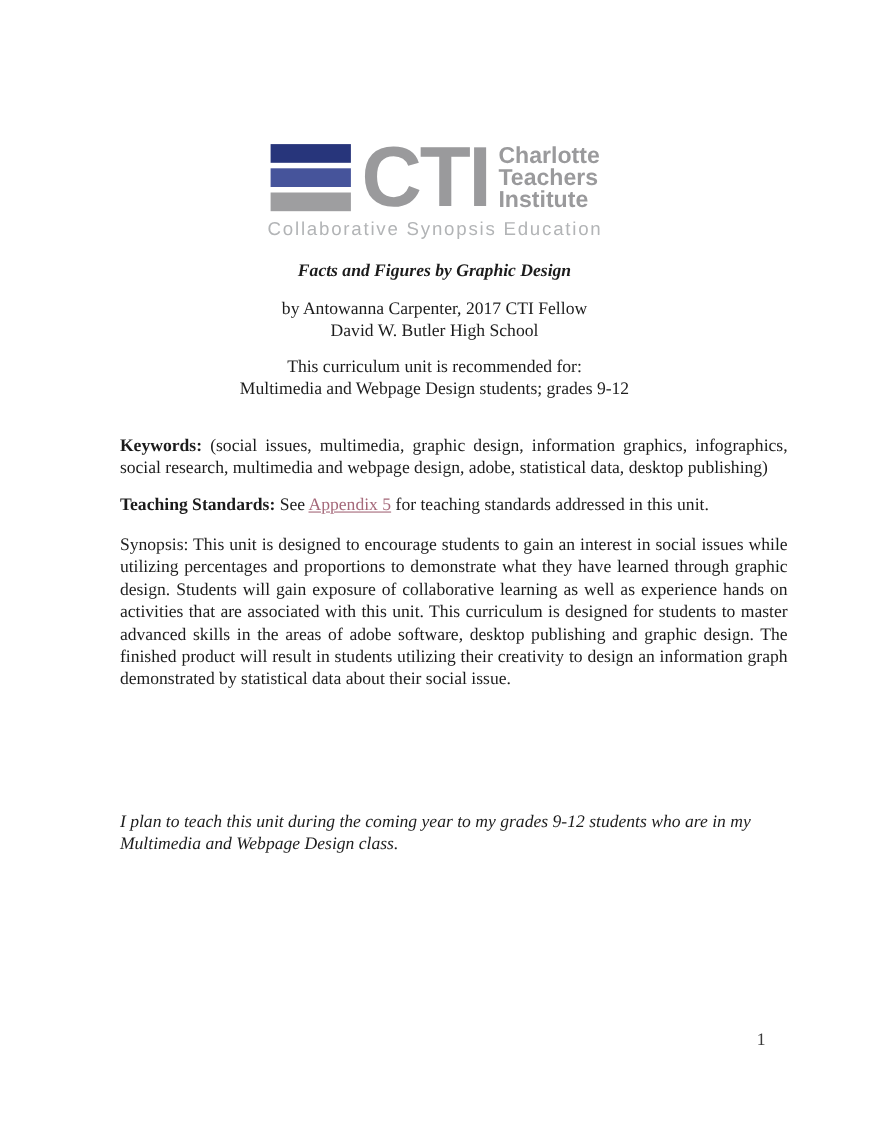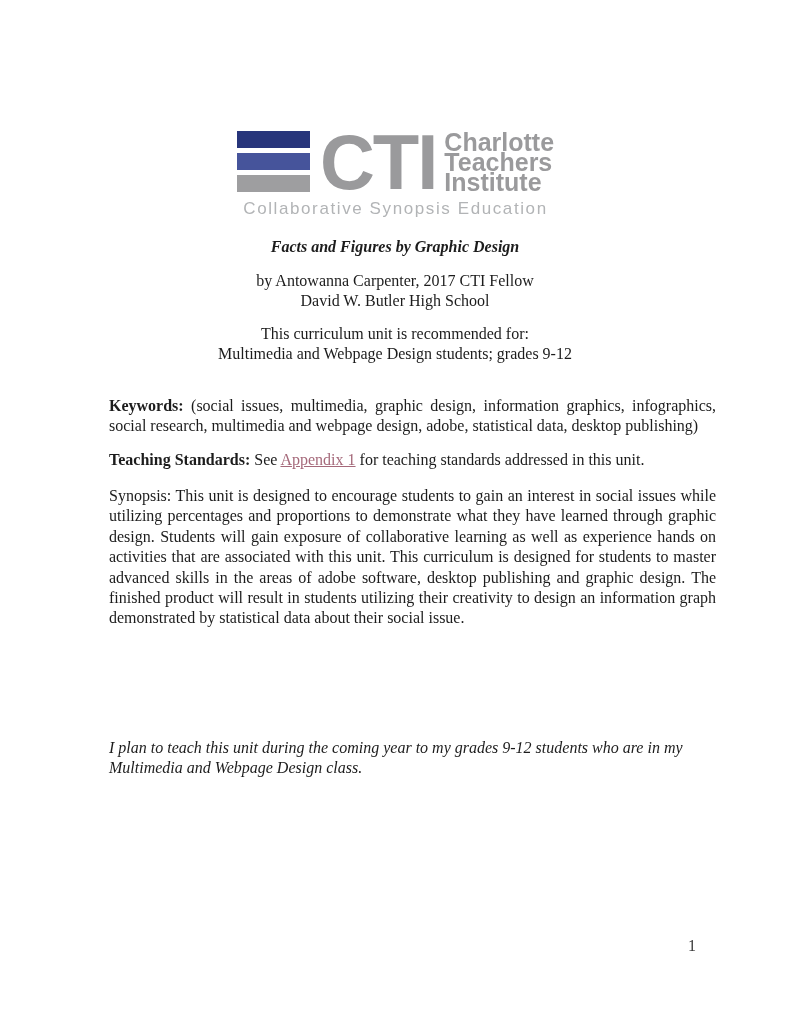--- a/index.html
+++ b/index.html
@@ -42,21 +42,21 @@
     font-size: 76px;
     line-height: 61px;
     letter-spacing: -2px;
     margin-left: 10px;
     margin-right: 8px;
     transform: scaleY(1.02);
   }
   .logo-name {
     font-family: "Liberation Sans", sans-serif;
     font-weight: bold;
-    font-size: 25px;
+    font-size: 21px;
     line-height: 20px;
     letter-spacing: 0px;
   }
   .tagline {
     font-family: "Liberation Sans", sans-serif;
     font-size: 17px;
     letter-spacing: 1.6px;
     margin-top: 7px;
     align-self: center;
   }
@@ -127,21 +127,21 @@
     <div>David W. Butler High School</div>
   </div>
 
   <div class="center-line rec-block">
     <div>This curriculum unit is recommended for:</div>
     <div>Multimedia and Webpage Design students; grades 9-12</div>
   </div>
 
   <div class="para justify keywords-para"><span class="bold">Keywords:</span><span> (social issues, multimedia, graphic design, information graphics, infographics, social research, multimedia and webpage design, adobe, statistical data, desktop publishing)</span></div>
 
-  <div class="para standards-para"><span class="bold">Teaching Standards:</span><span> See </span><span class="appendix-link" id="appendix-link" style="color: rgb(165, 105, 122);">Appendix 1</span><span> for teaching standards addressed in this unit.</span></div>
+  <div class="para standards-para"><span class="bold">Teaching Standards:</span><span> See </span><span class="appendix-link" id="appendix-link" style="color: rgb(165, 105, 122);">Appendix 5</span><span> for teaching standards addressed in this unit.</span></div>
 
   <div class="para justify synopsis-para">Synopsis: This unit is designed to encourage students to gain an interest in social issues while utilizing percentages and proportions to demonstrate what they have learned through graphic design.  Students will gain exposure of collaborative learning as well as experience hands on activities that are associated with this unit. This curriculum is designed for students to master advanced skills in the areas of adobe software, desktop publishing and graphic design. The finished product will result in students utilizing their creativity to design an information graph demonstrated by statistical data about their social issue.</div>
 
   <div class="para statement-1">I plan to teach this unit during the coming year to my grades 9-12 students who are in my Multimedia and Webpage Design class.</div>
 
   <div class="page-number">1</div>
 
 </div>
 
 </body></html>

